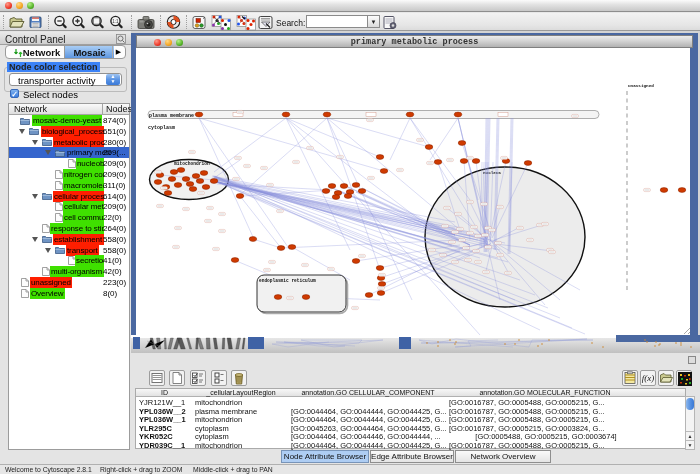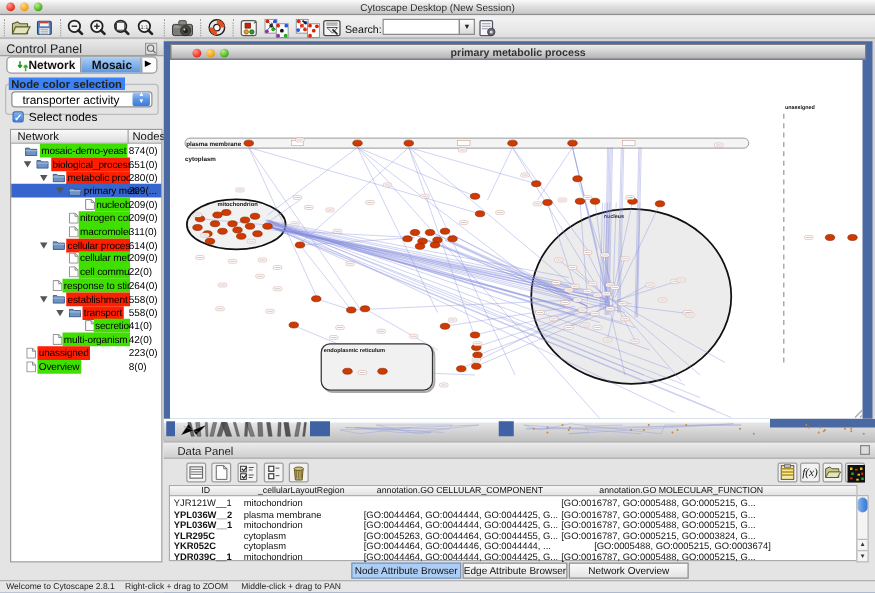--- a/index.html
+++ b/index.html
@@ -62,21 +62,21 @@
 #treehead .dv { position:absolute; left:93px; top:0; width:1px; height:11px; background:#a5a5a5; }
 .trow { position:absolute; left:0; width:120px; height:11px; font-size:8.3px; }
 .tlab { position:absolute; top:0px; height:11px; line-height:11px; padding:0 1px;
   color:#000; white-space:nowrap; overflow:hidden; font-size:8px; letter-spacing:-0.1px; }
 .tnum { position:absolute; left:94px; top:0; height:11px; line-height:11px; color:#000; font-size:8px; }
 .tarr { position:absolute; top:3px; width:0; height:0;
   border-left:3.5px solid transparent; border-right:3.5px solid transparent;
   border-top:5px solid #555; }
 
 
-#desktop { left:131px; top:31px; width:569px; height:322px; background:#d4d4d4; }
+#desktop { left:131px; top:31px; width:569px; height:322px; background:#d4d4d4;font-family:Liberation Mono, monospace; }
 #mainwin { position:absolute; left:0px; top:2px; width:567px; height:320px;
   background:#4a68a1; }
 #mwtitle { position:absolute; left:5px; top:2px; width:557px; height:13px;
   background:linear-gradient(#ededed,#d3d3d3 45%,#b2b2b2); border:1px solid #7f7f7f; }
 #mwtitle .t { position:absolute; left:0; top:1px; width:100%; text-align:center;
   font-size:8.5px; font-weight:bold; color:#333; }
 #canvas { position:absolute; left:5px; top:15px; width:554px; height:287px; background:#fff; }
 
 
 #ministrip { left:131px; top:335px; width:569px; height:18px;
@@ -110,21 +110,20 @@
   border-top:1px solid #b0b0b0; font-size:6.8px; color:#222; }
 #statusbar span { position:absolute; top:1px; }
 </style>
 </head>
 <body>
 
 <div class="abs" id="titlebar">
   <div class="light" style="left:5px;  background:radial-gradient(circle at 35% 30%,#ff9a8a,#ee3a2a 60%,#b71c0c);"></div>
   <div class="light" style="left:16px; background:radial-gradient(circle at 35% 30%,#ffd98a,#f5a623 60%,#c67f0a);"></div>
   <div class="light" style="left:27px; background:radial-gradient(circle at 35% 30%,#b9f08a,#57b52b 60%,#2f7d0c);"></div>
-  <div class="t">Cytoscape Desktop (New Session)</div>
 </div>
 
 <div class="abs" id="toolbar">
   <div class="tsep" style="left:3px"></div>
   <div class="tsep" style="left:48px"></div>
   <div class="tsep" style="left:131px"></div>
   <div class="tsep" style="left:160px"></div>
   <div class="tsep" style="left:186px"></div>
   <svg class="abs" style="left:0;top:0" width="700" height="18" viewBox="0 0 700 18">
       <g stroke="#5a5a30" stroke-width="0.9" fill="#d8d8a8">
@@ -822,23 +821,20 @@
         <circle cx="550" cy="10" r="0.8"></circle>
         <circle cx="516" cy="7" r="0.8"></circle>
         <circle cx="514" cy="5" r="0.8"></circle>
         <circle cx="545" cy="8" r="0.8"></circle>
         <circle cx="550" cy="8" r="0.8"></circle>
       </g>
     </svg>
   </div>
 
 <div class="abs" id="dpanel">
-  <div id="dphead">
-      <div class="t">Data Panel</div>
-    </div>
   <div class="dbtn" style="left:18px">
       <svg width="14" height="14" viewBox="0 0 14 14" style="position:absolute;left:0px;top:0px">
         <rect x="2" y="2.5" width="10" height="9" fill="#fff" stroke="#666" stroke-width="0.9"></rect>
         <path d="M2.5 4.5h9M2.5 6.5h9M2.5 8.5h9" stroke="#888" stroke-width="0.9"></path>
       </svg>
     </div>
 <div class="dbtn" style="left:38px">
       <svg width="14" height="14" viewBox="0 0 14 14" style="position:absolute;left:0px;top:0px">
         <path d="M3 1.5 h6 l2.5 2.5 v8.5 h-8.5 Z" fill="#fff" stroke="#666" stroke-width="0.8"></path>
         <path d="M9 1.5 v2.5 h2.5" fill="none" stroke="#666" stroke-width="0.8"></path>

